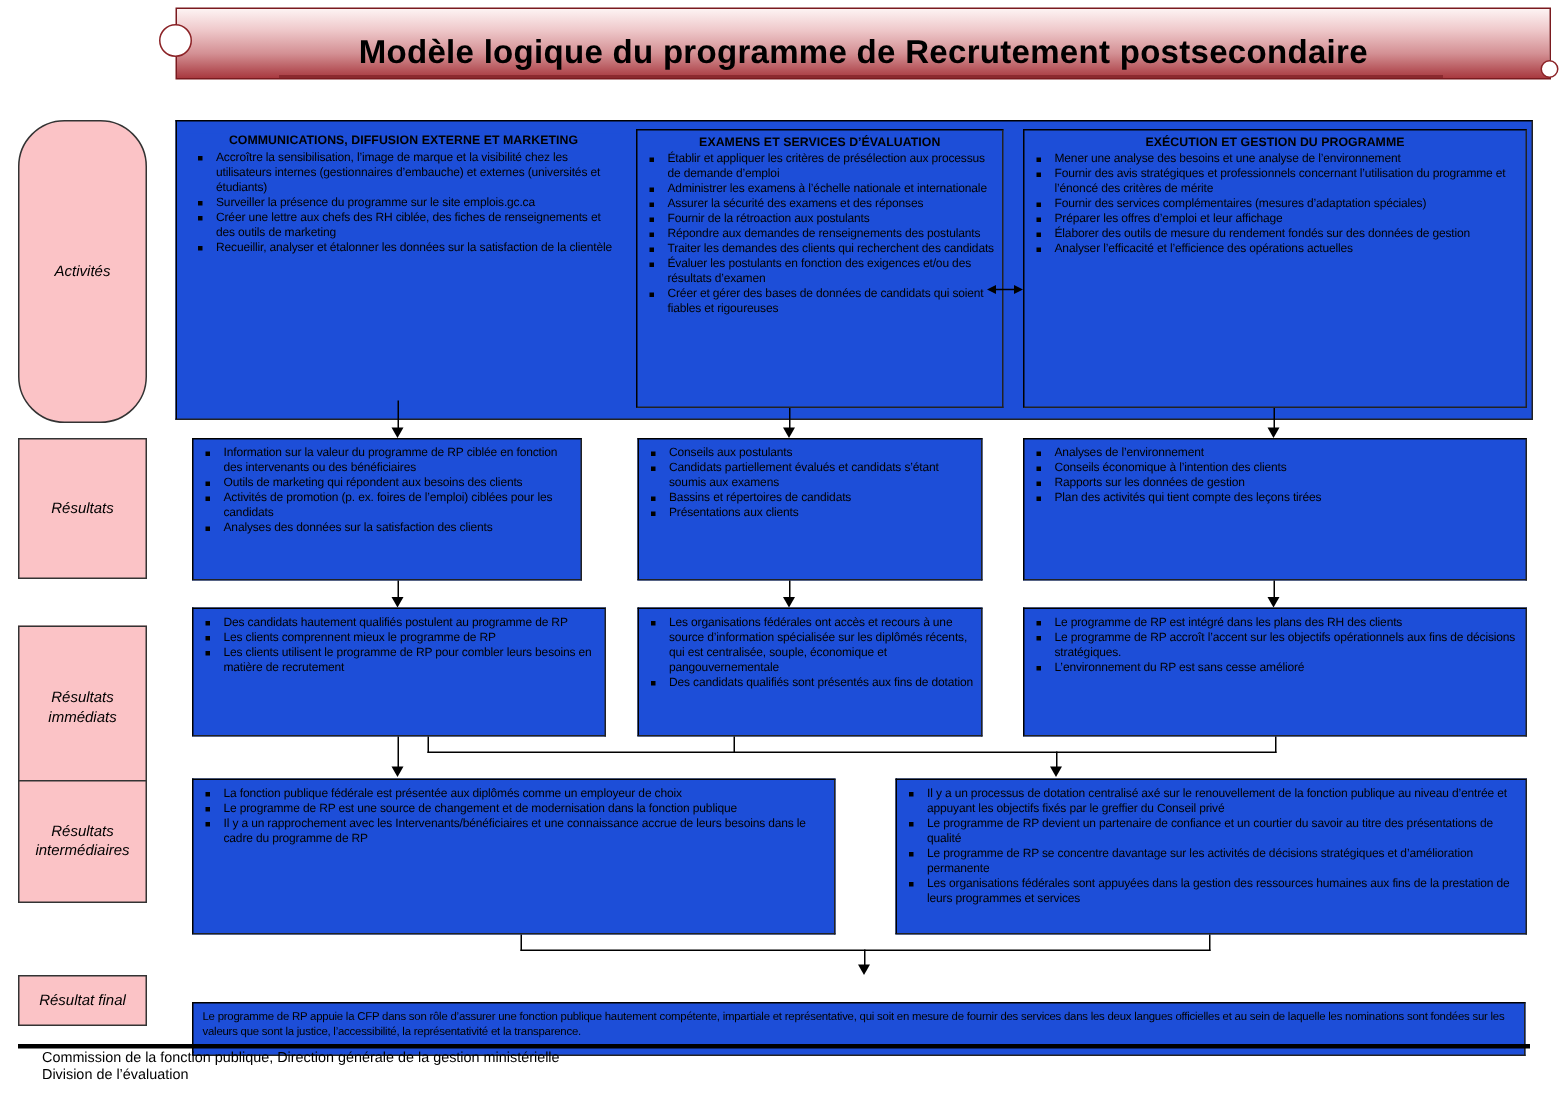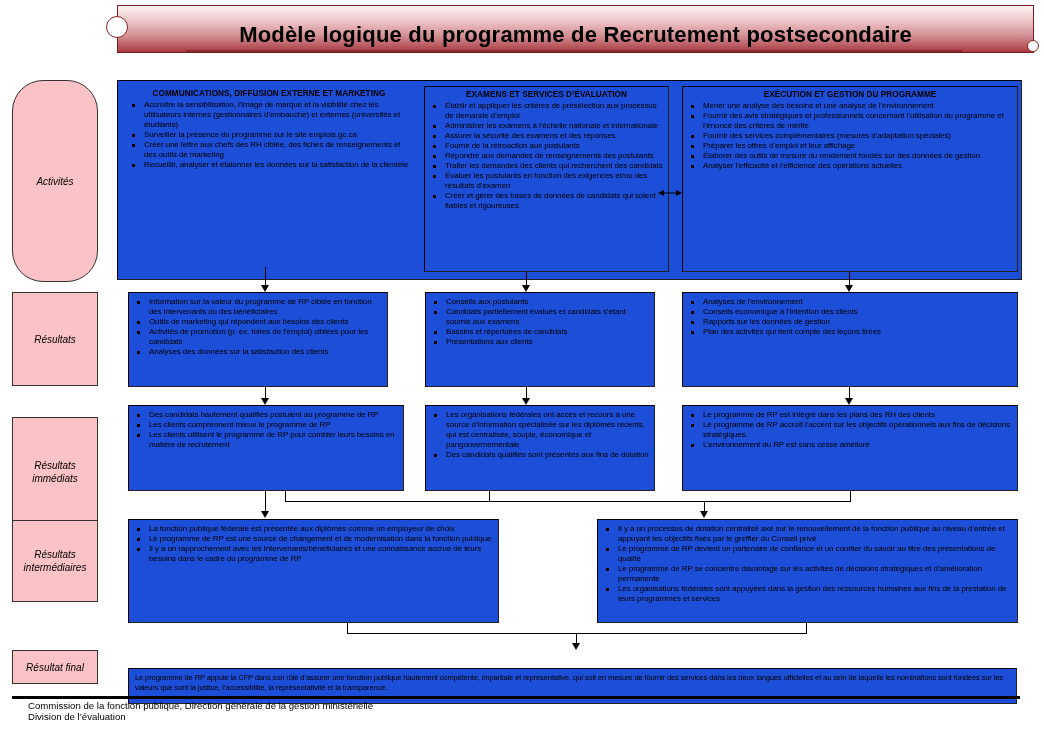--- a/index.html
+++ b/index.html
@@ -193,21 +193,21 @@
 
 <div class="vl" style="left:265px;top:491px;height:22px;"></div>
 <div class="arrow-down" style="left:261px;top:511px;"></div>
 <div class="vl" style="left:285px;top:491px;height:11px;"></div>
 <div class="hl" style="left:285px;top:501px;width:566px;"></div>
 <div class="vl" style="left:489px;top:491px;height:11px;"></div>
 <div class="vl" style="left:850px;top:491px;height:11px;"></div>
 <div class="vl" style="left:704px;top:501px;height:12px;"></div>
 <div class="arrow-down" style="left:700px;top:511px;"></div>
 
-<div class="box" style="left:128px;top:519px;width:371px;height:104px;">
+<div class="box" style="left:128px;top:519px;width:429px;height:104px;">
   <ul class="pad">
     <li>La fonction publique fédérale est présentée aux diplômés comme un employeur de choix</li>
     <li>Le programme de RP est une source de changement et de modernisation dans la fonction publique</li>
     <li>Il y a un rapprochement avec les Intervenants/bénéficiaires et une connaissance accrue de leurs besoins dans le cadre du programme de RP</li>
   </ul>
 </div>
 <div class="box" style="left:597px;top:519px;width:421px;height:104px;">
   <ul class="pad">
     <li>Il y a un processus de dotation centralisé axé sur le renouvellement de la fonction publique au niveau d’entrée et appuyant les objectifs fixés par le greffier du Conseil privé</li>
     <li>Le programme de RP devient un partenaire de confiance et un courtier du savoir au titre des présentations de qualité</li>

